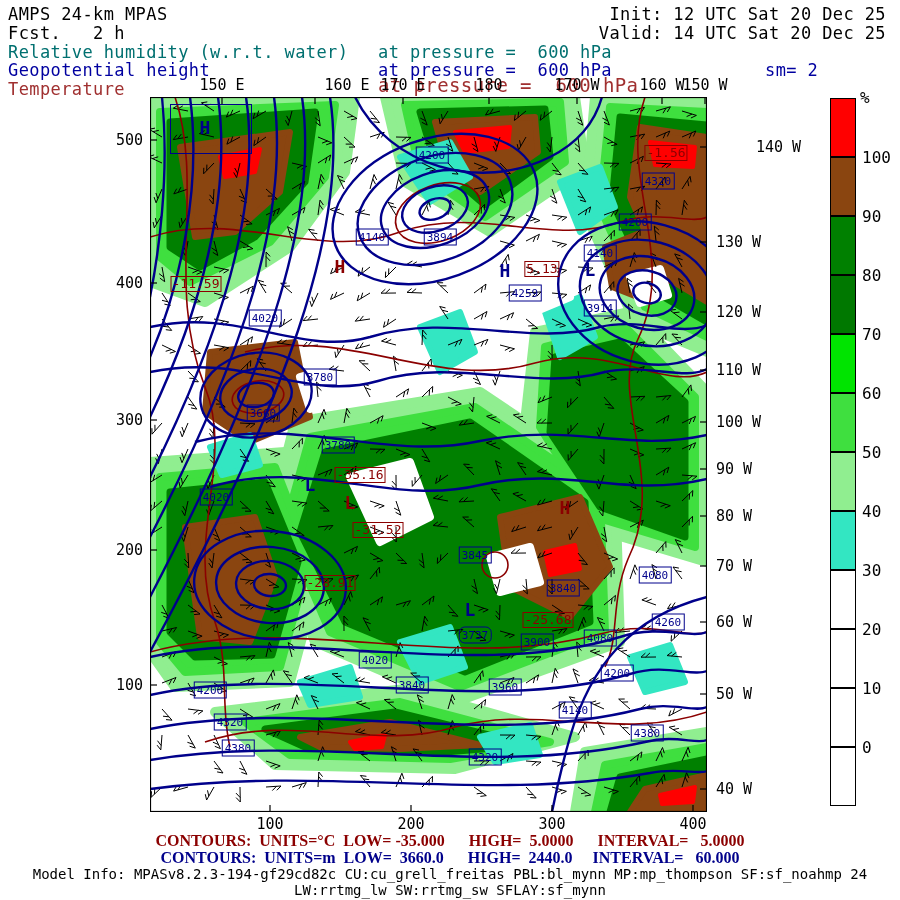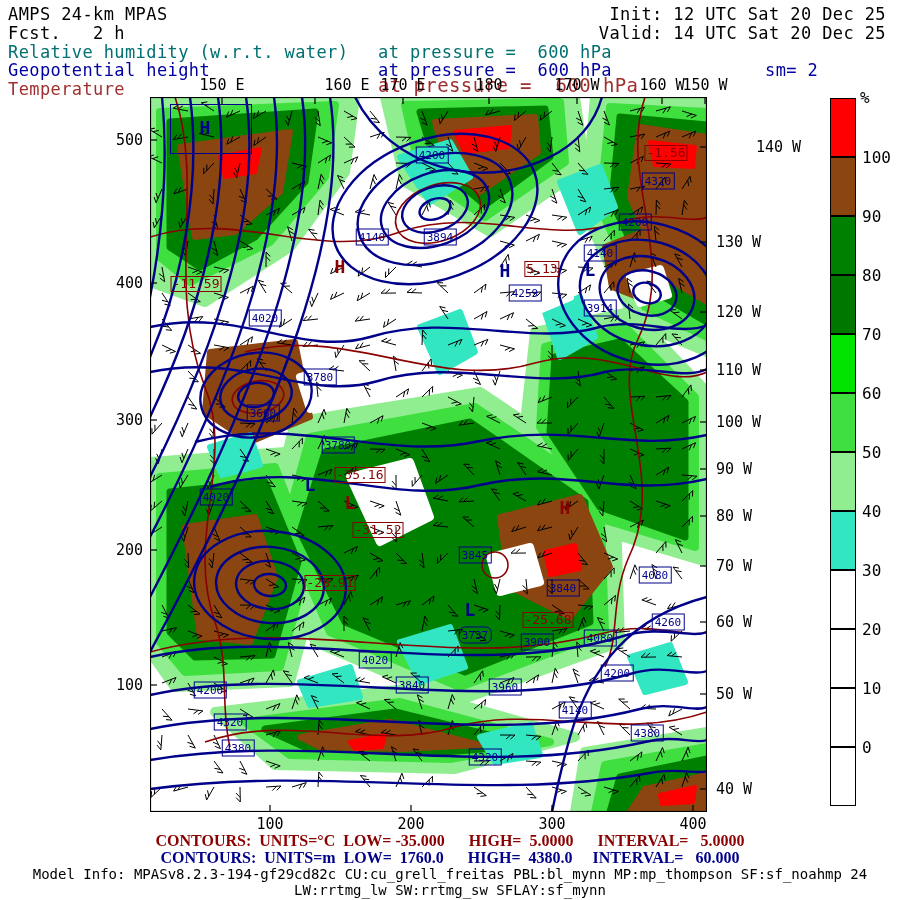--- a/index.html
+++ b/index.html
@@ -316,16 +316,16 @@
       <div class="abs cblab" style="left: 862px; top: 620px;">20</div>
       <div class="cbseg" style="left: 830px; top: 629px; height: 59px; background: rgb(255, 255, 255);"></div>
       <div class="abs cblab" style="left: 862px; top: 679px;">10</div>
       <div class="cbseg" style="left: 830px; top: 688px; height: 59px; background: rgb(255, 255, 255);"></div>
       <div class="abs cblab" style="left: 862px; top: 738px;">0</div>
       <div class="cbseg" style="left: 830px; top: 747px; height: 59px; background: rgb(255, 255, 255);"></div>
     </div>
   <div class="abs cblab" style="left:860px;top:88px">%</div>
 
   <div class="abs foot-serif" style="left:0;top:832px;color:#8B0000">CONTOURS:  UNITS=°C  LOW= -35.000      HIGH=  5.0000      INTERVAL=   5.0000</div>
-  <div class="abs foot-serif" style="left:0;top:849px;color:#00008B">CONTOURS:  UNITS=m  LOW=  1760.0      HIGH=  4380.0     INTERVAL=   60.000</div>
+  <div class="abs foot-serif" style="left:0;top:849px;color:#00008B">CONTOURS:  UNITS=m  LOW=  3660.0      HIGH=  2440.0     INTERVAL=   60.000</div>
   <div class="abs foot-mono" style="left:0;top:866px">Model Info: MPASv8.2.3-194-gf29cd82c CU:cu_grell_freitas PBL:bl_mynn MP:mp_thompson SF:sf_noahmp 24</div>
   <div class="abs foot-mono" style="left:0;top:882px">LW:rrtmg_lw SW:rrtmg_sw SFLAY:sf_mynn</div>
 </div>
 
 </body></html>

